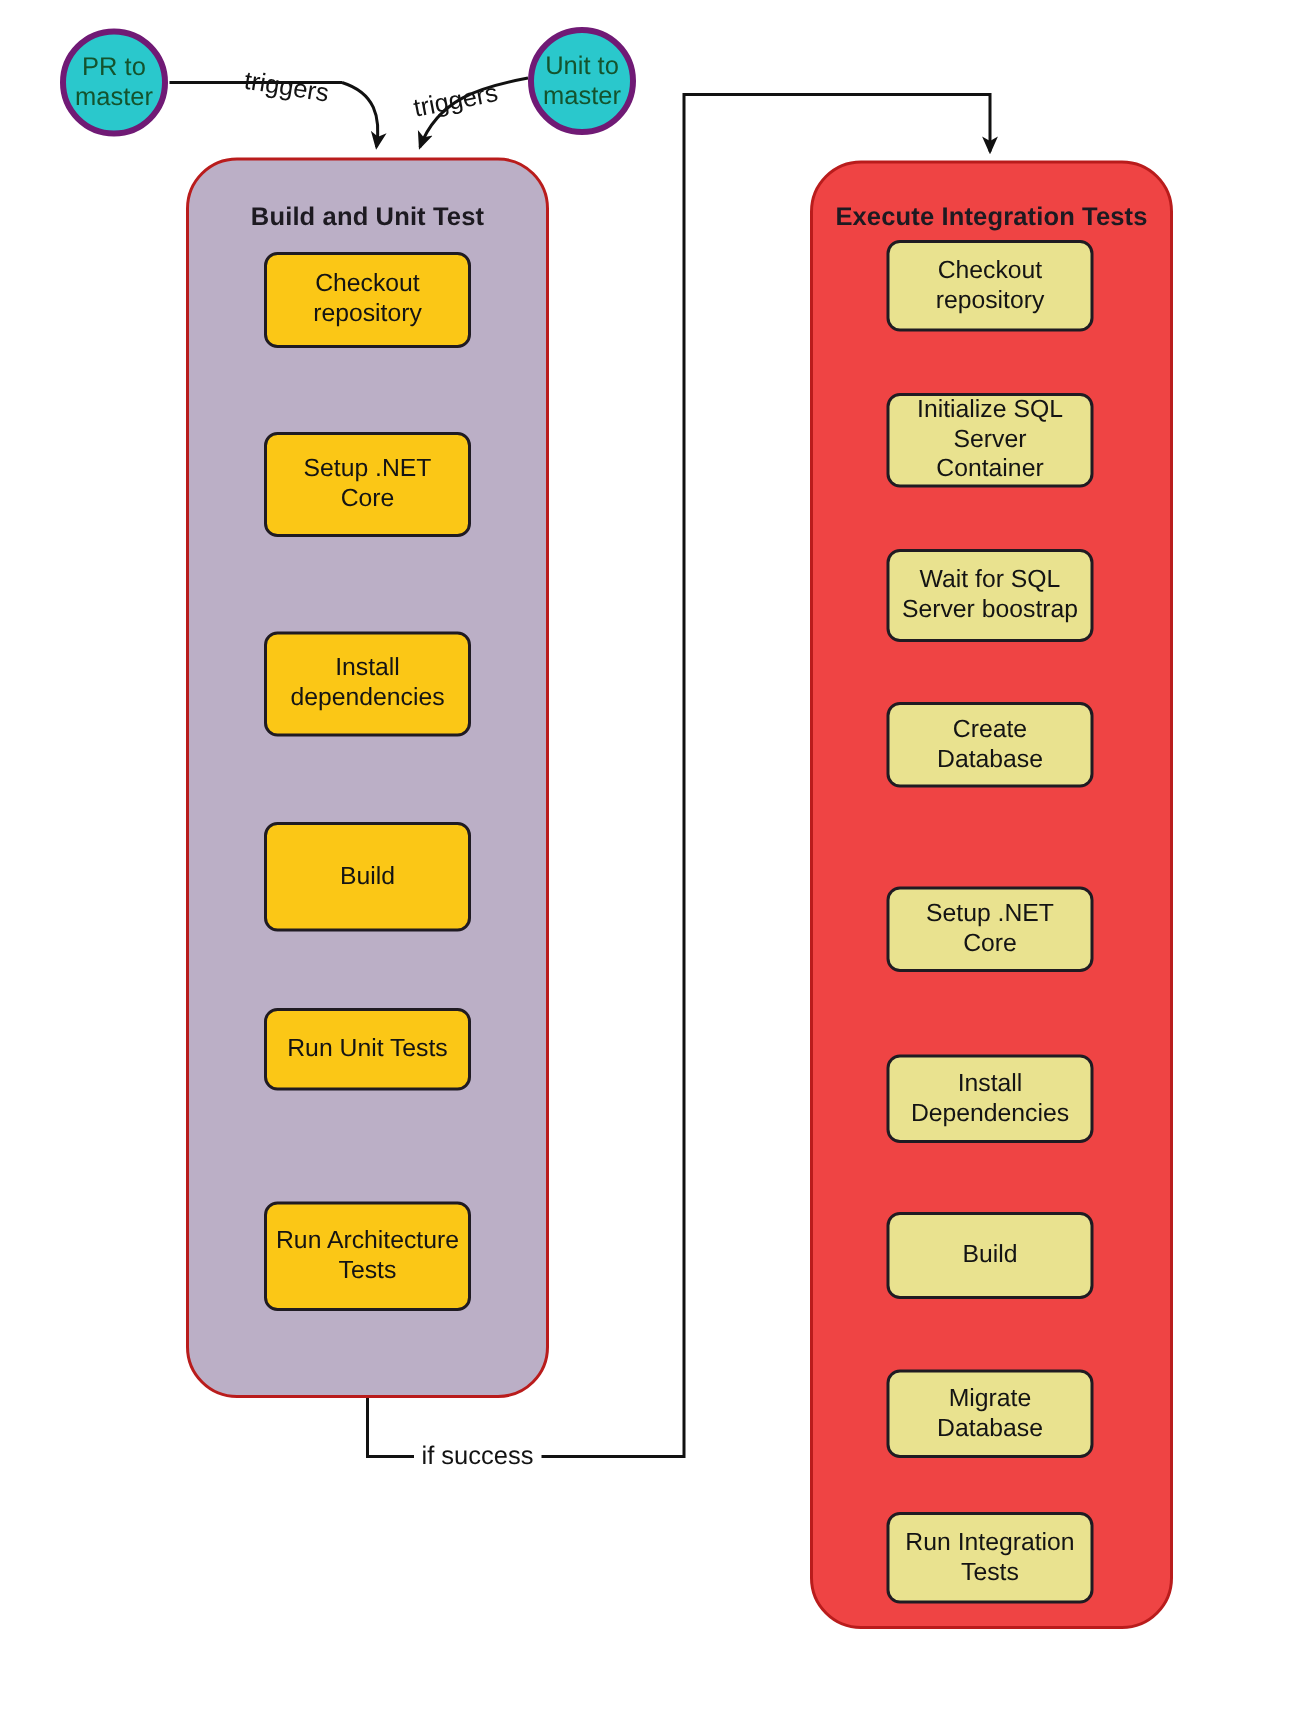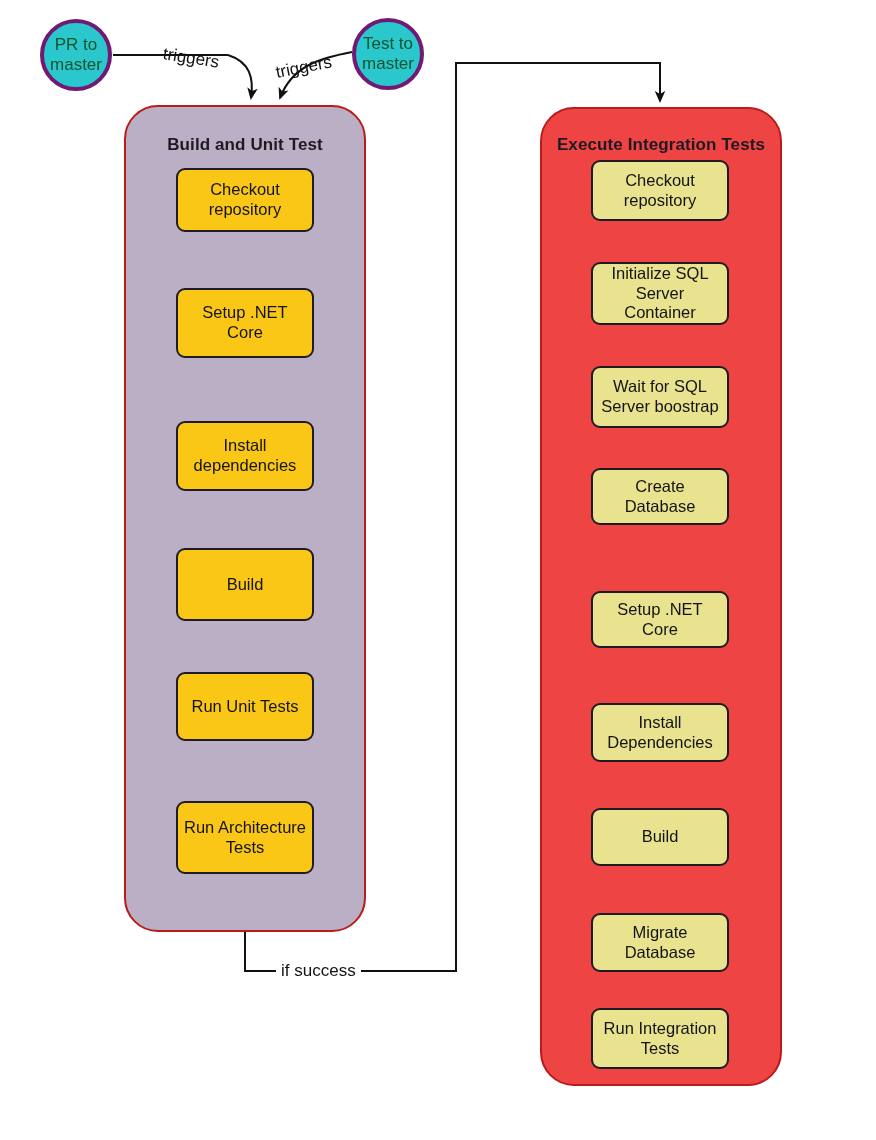--- a/index.html
+++ b/index.html
@@ -141,21 +141,21 @@
 
   <div class="node circle" style="left:40px; top:19px; width:72px; height:72px;">
     <div>
       <span>PR to</span><br>
       <span>master</span>
     </div>
   </div>
 
   <div class="node circle" style="left:352px; top:18px; width:72px; height:72px;">
     <div>
-      <span>Test to</span><br>
+      <span>Unit to</span><br>
       <span>master</span>
     </div>
   </div>
 
   <div class="edge-label rot-down" style="left:163px; top:44px;">triggers</div>
   <div class="edge-label rot-up" style="left:276px; top:63px;">triggers</div>
   <div class="edge-label plain" style="left:276px; top:961px;">if success</div>
 
   <div class="group build" style="left:124px; top:105px; width:242px; height:827px;">
     <div class="group-title" style="top:28px;">Build and Unit Test</div>
@@ -180,21 +180,21 @@
       <span>dependencies</span>
     </div>
   </div>
 
   <div class="node step gold" style="left:176px; top:548px; width:138px; height:73px;">
     <div>
       <span>Build</span>
     </div>
   </div>
 
-  <div class="node step gold" style="left:176px; top:672px; width:138px; height:69px;">
+  <div class="node step gold" style="left:176px; top:672px; width:138px; height:55px;">
     <div>
       <span>Run Unit Tests</span>
     </div>
   </div>
 
   <div class="node step gold" style="left:176px; top:801px; width:138px; height:73px;">
     <div>
       <span>Run Architecture</span><br>
       <span>Tests</span>
     </div>

